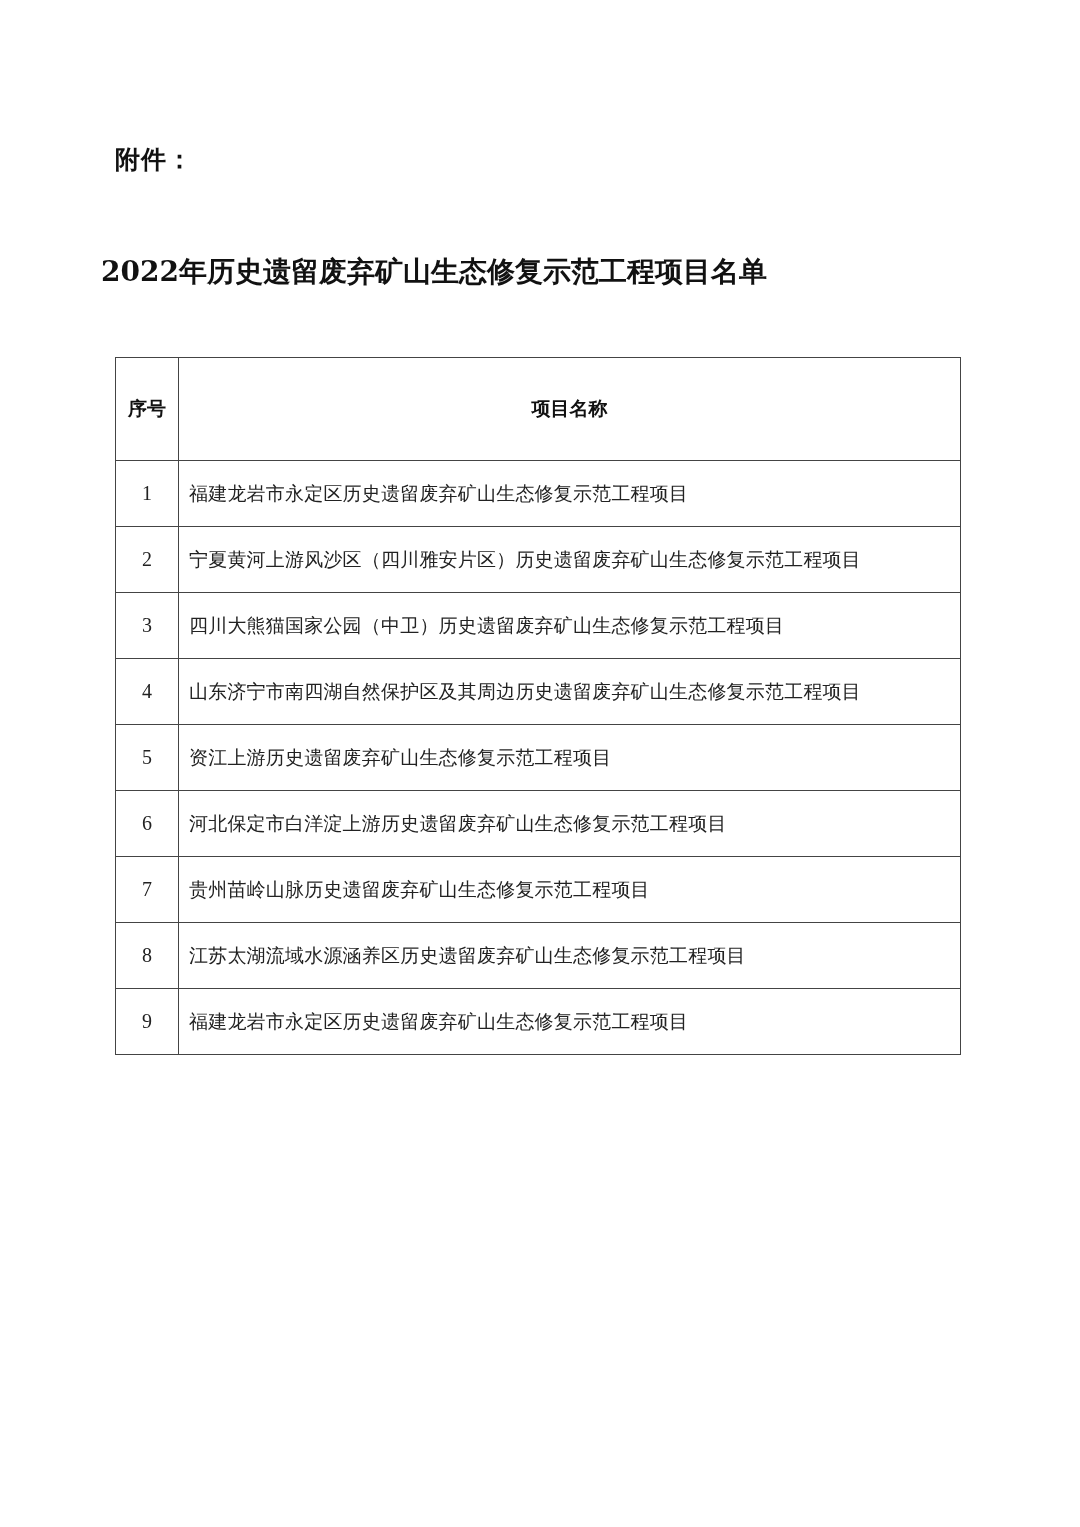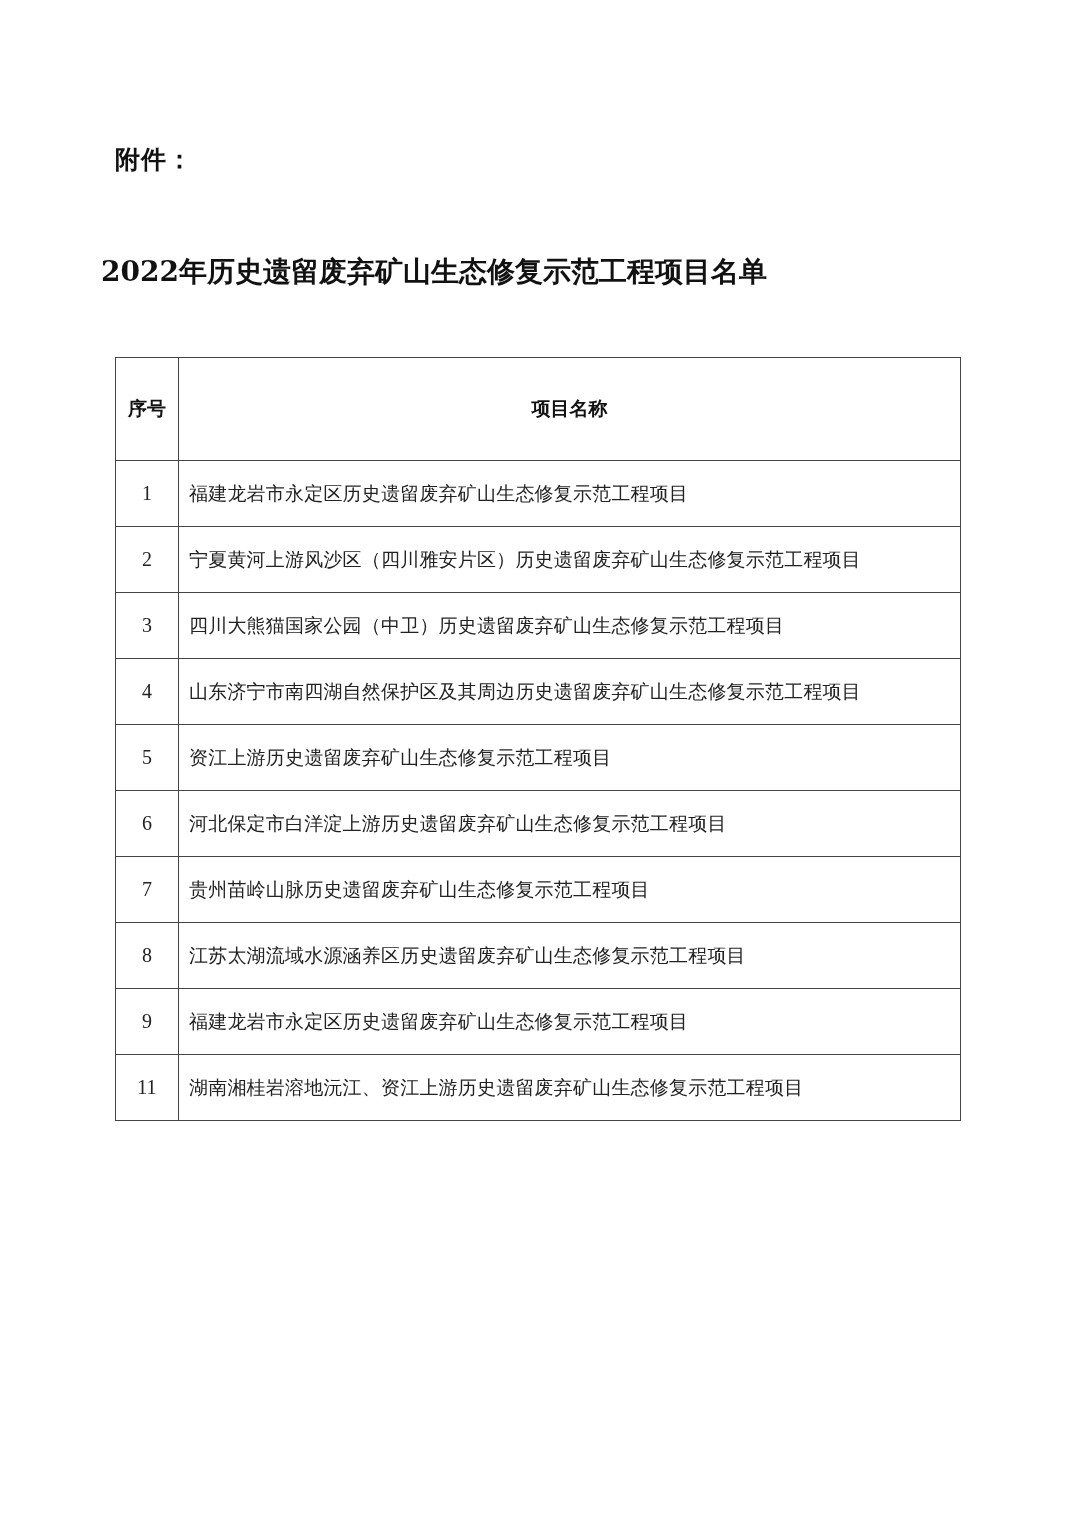--- a/index.html
+++ b/index.html
@@ -127,18 +127,14 @@
       <td class="name">贵州苗岭山脉历史遗留废弃矿山生态修复示范工程项目</td>
     </tr>
     <tr>
       <td class="idx">8</td>
       <td class="name">江苏太湖流域水源涵养区历史遗留废弃矿山生态修复示范工程项目</td>
     </tr>
     <tr>
       <td class="idx">9</td>
       <td class="name">福建龙岩市永定区历史遗留废弃矿山生态修复示范工程项目</td>
     </tr>
-    <tr>
-      <td class="idx">11</td>
-      <td class="name">湖南湘桂岩溶地沅江、资江上游历史遗留废弃矿山生态修复示范工程项目</td>
-    </tr>
   </tbody>
 </table>
 
 </body></html>

